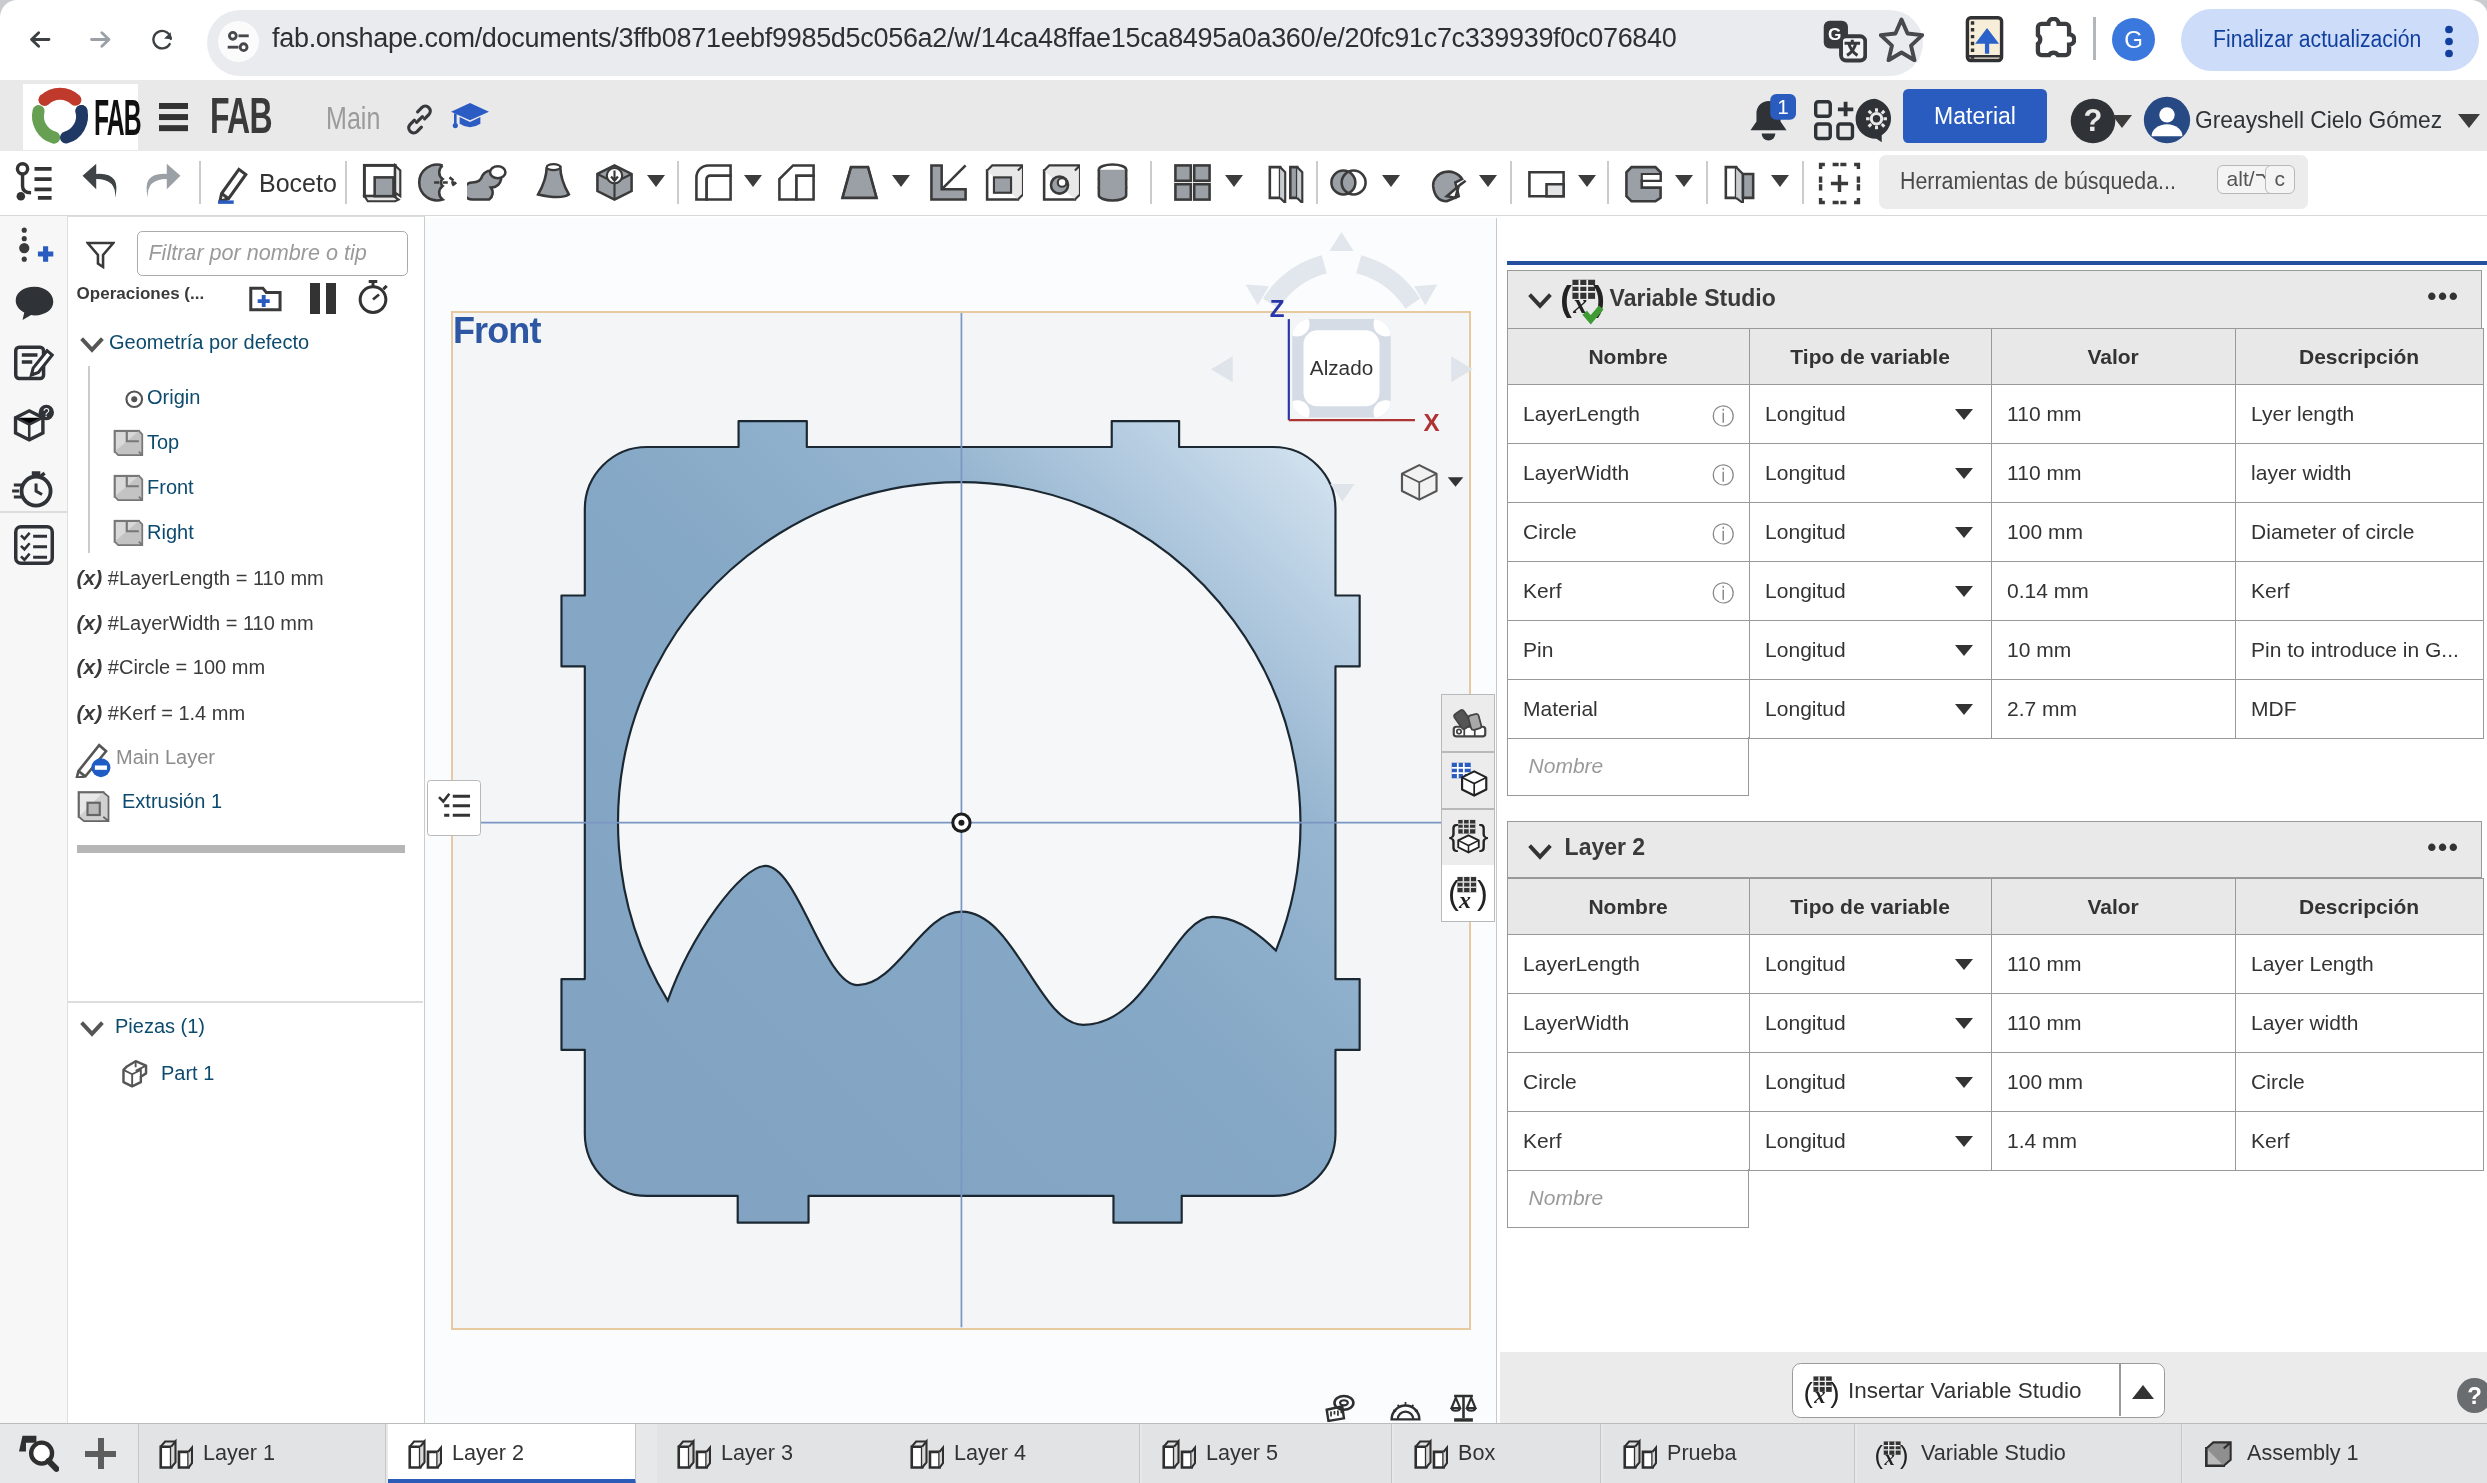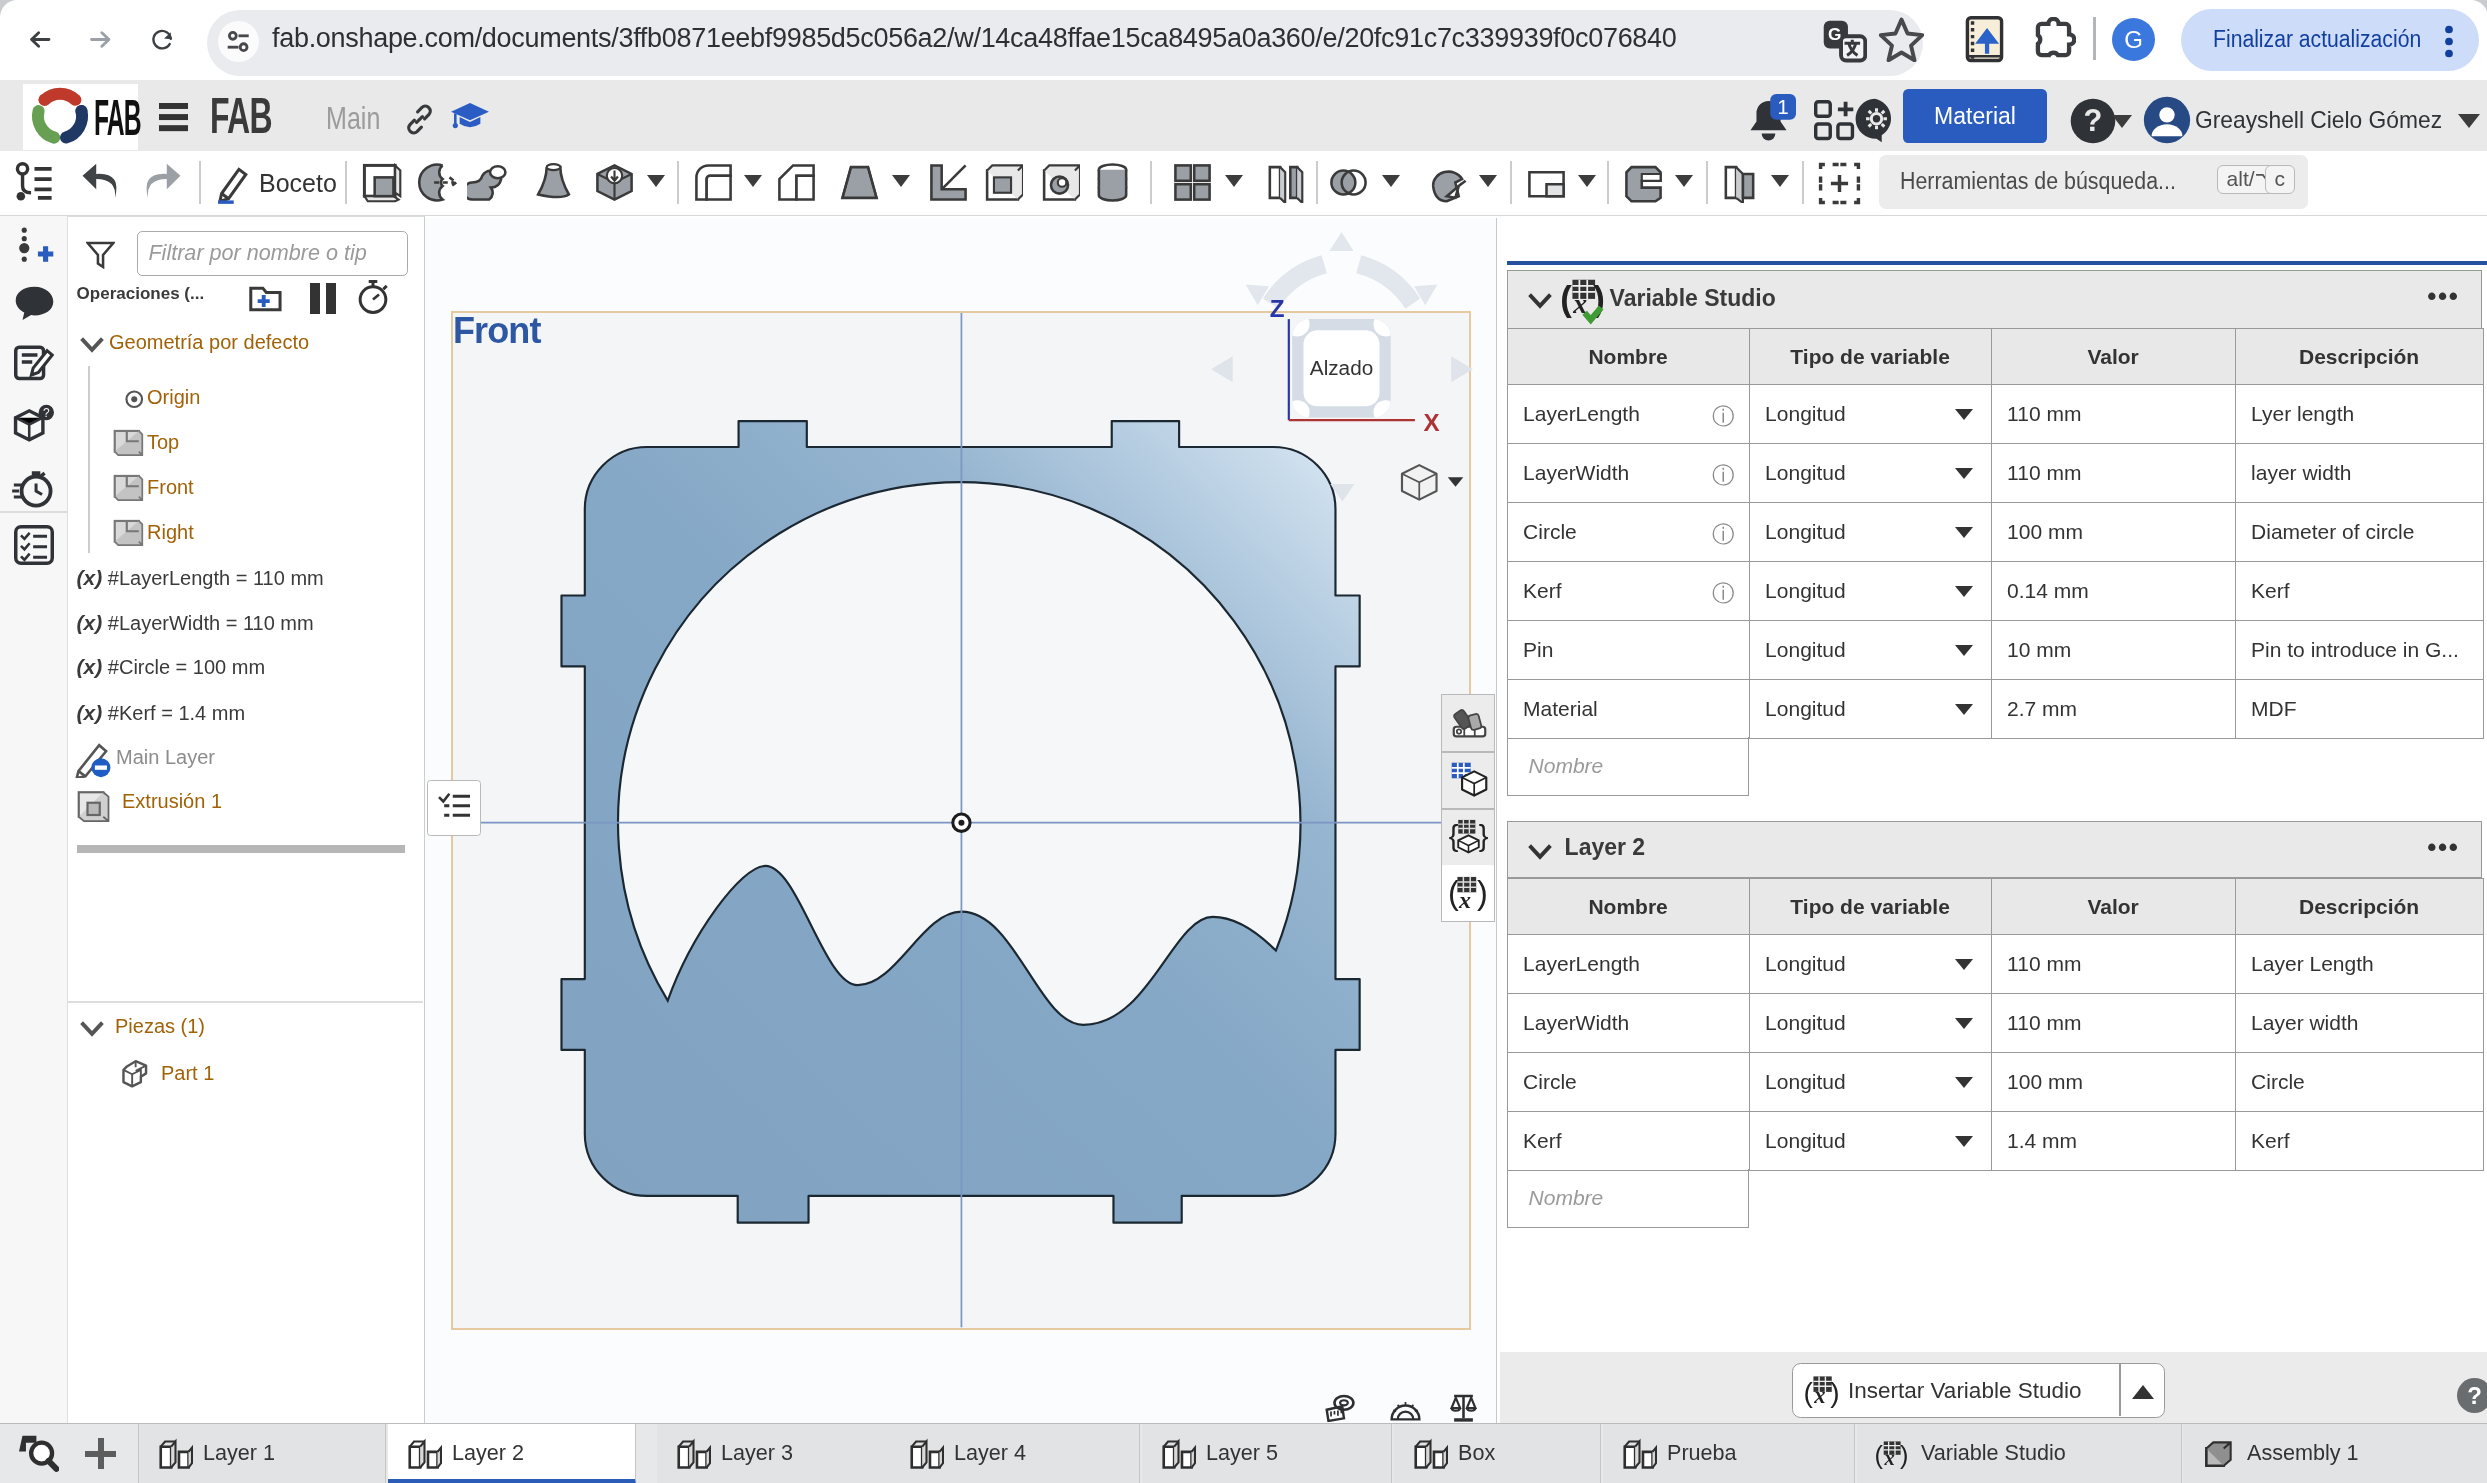--- a/index.html
+++ b/index.html
@@ -20,21 +20,21 @@
 .tsep { position:absolute; top:10.4px; width:1.7px; height:43px; background:#ccc; }
 .ticon { position:absolute; top:11.2px; }
 .tcaret { position:absolute; top:24px; width:0; height:0; border-left:9.5px solid transparent; border-right:9.5px solid transparent; border-top:12px solid #3c3c3c; }
 #searchbar { left:1879px; top:4.3px; width:429px; height:54px; background:#ececec; border-radius:7px; color:#4a4a4a; font-size:23px; }
 .keybadge { display:inline-block; border:1.7px solid #b9b9b9; border-radius:6px; background:#f4f4f4; color:#555; font-size:21px; padding:1.7px 8.6px; }
 
 #leftstrip { left:0; top:216px; width:68px; height:1207px; background:#f7f7f7; border-right:1.7px solid #e0e0e0; }
 
 #leftpanel { left:68px; top:216px; width:357px; height:1213px; background:#fff; border-right:1.7px solid #ccc; border-top:1.7px solid #ddd; }
 #filterbox { left:69px; top:14px; width:271px; height:45px; border:1.7px solid #aaa; border-radius:5.2px; color:#9a9a9a; font-style:italic; font-size:21.6px; line-height:41px; padding-left:10.4px; white-space:nowrap; overflow:hidden; }
-.treerow { position:absolute; font-size:20px; color:#a16207; white-space:nowrap; }
+.treerow { position:absolute; font-size:20px; color:#0c4a6e; white-space:nowrap; }
 .varrow { position:absolute; font-size:20px; color:#3a3a3a; white-space:nowrap; }
 .vx { font-weight:bold; font-style:italic; font-size:21px; }
 
 #viewport { left:425px; top:218px; width:1072px; height:1206px; background:#fbfcfd; border-right:1.7px solid #c9c9c9; }
 #sketchrect { left:26px; top:93px; width:1020px; height:1019px; border:2.6px solid #e7c9a0; background:#f3f5f7; }
 #frontlabel { left:28px; top:92px; color:#2d57a3; font-size:36px; font-weight:bold; letter-spacing:-0.9px; }
 
 #rightpanel { left:1498px; top:216px; width:989px; height:1207px; background:#fff; }
 #tvtitle { left:0; top:19px; width:989px; text-align:center; color:#1d4f91; font-weight:bold; font-size:23px; }
 #tvline { left:8.6px; top:45px; width:980px; height:4.3px; background:#24509e; }

